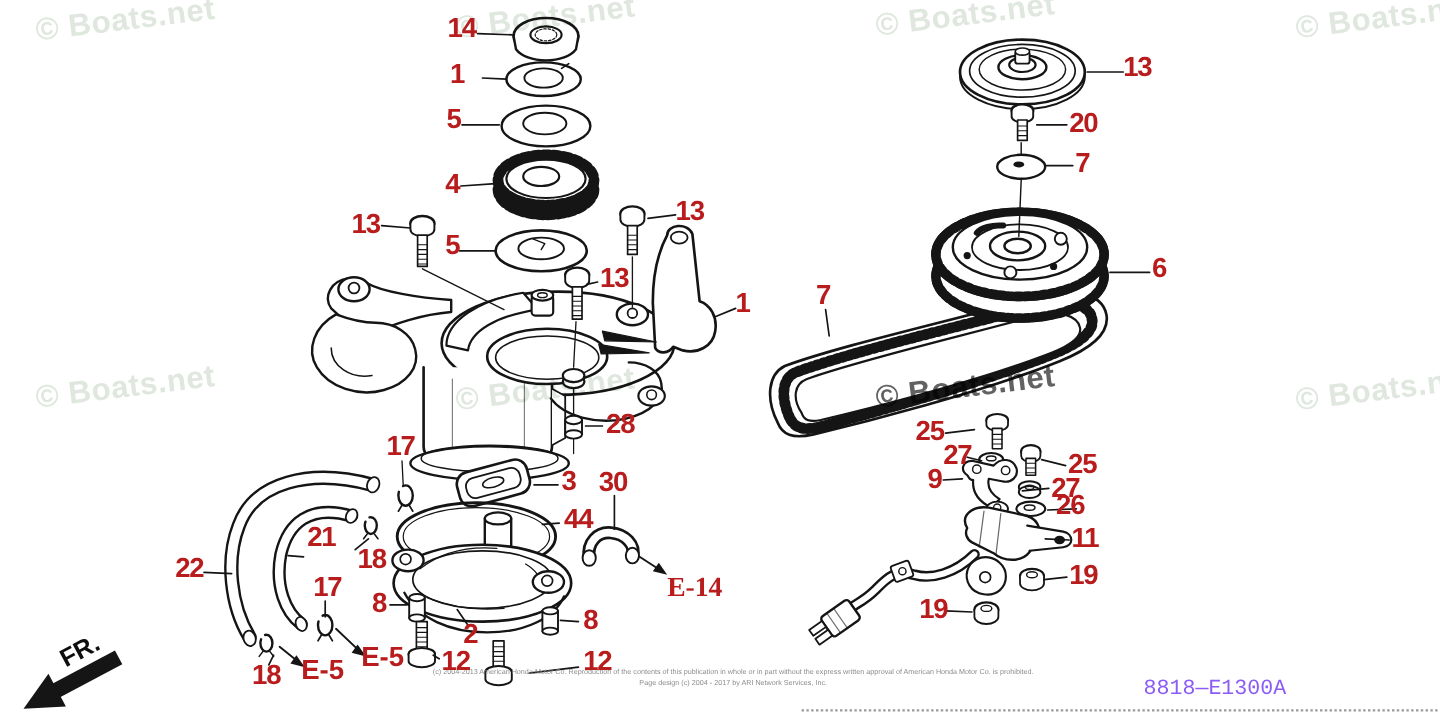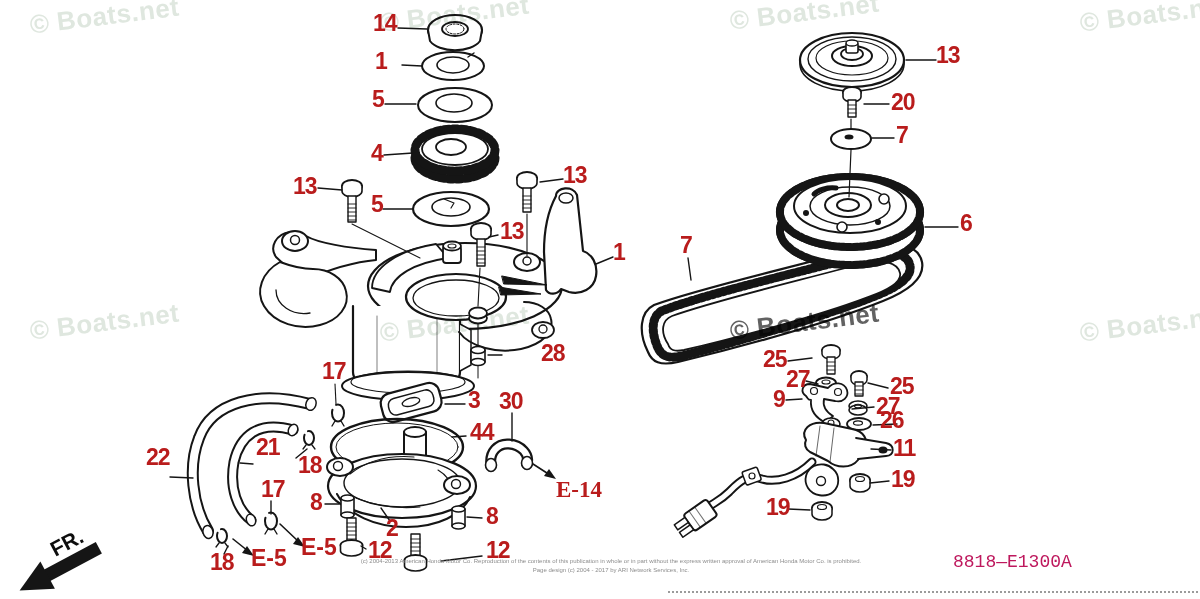--- a/index.html
+++ b/index.html
@@ -10,22 +10,22 @@
       letter-spacing:.5px;transform:rotate(-7deg);transform-origin:left top;
       white-space:nowrap;mix-blend-mode:multiply;pointer-events:none;}
   .wm.dark{opacity:.82;}
   .plabel{position:absolute;z-index:3;font:bold 23px "Liberation Sans",sans-serif;
       color:#b91c1c;line-height:1;letter-spacing:-1px;white-space:nowrap;}
   .plabel.ref{letter-spacing:0;}
   .fr{position:absolute;left:50px;top:531px;z-index:3;font:bold 21px "Liberation Sans",sans-serif;
       color:#0d0d0d;transform:rotate(-28deg);transform-origin:center;}
   .cr{position:absolute;left:330px;top:557px;width:562px;z-index:3;text-align:center;
       font-size:6px;line-height:1.45;color:#8d8d8d;font-family:"Liberation Sans",sans-serif;}
-  .code{position:absolute;left:953px;top:552px;z-index:3;font:18px "Liberation Mono",monospace;
-      color:#be185d;letter-spacing:0px;white-space:nowrap;}
+  .code{position:absolute;left:953px;top:564px;z-index:3;font:18px "Liberation Mono",monospace;
+      color:#8b5cf6;letter-spacing:0px;white-space:nowrap;}
   .dots{position:absolute;left:668px;top:591px;width:530px;height:0;z-index:3;
       border-top:2px dotted #9b9b9b;}
 </style>
 </head>
 <body>
 
 <div id="stage">
 
   <svg id="art" width="1200" height="599" viewBox="0 0 1200 599" stroke="#151515" fill="none" stroke-linecap="round" stroke-linejoin="round">
 
@@ -365,28 +365,28 @@
     <div class="plabel" style="left: 293px; top: 175px;">13</div>
     <div class="plabel" style="left: 563px; top: 164px;">13</div>
     <div class="plabel" style="left: 371px; top: 193px;">5</div>
     <div class="plabel" style="left: 500px; top: 220px;">13</div>
     <div class="plabel" style="left: 613px; top: 241px;">1</div>
     <div class="plabel" style="left: 936px; top: 44px;">13</div>
     <div class="plabel" style="left: 891px; top: 91px;">20</div>
     <div class="plabel" style="left: 896px; top: 124px;">7</div>
     <div class="plabel" style="left: 960px; top: 212px;">6</div>
     <div class="plabel" style="left: 680px; top: 234px;">7</div>
-    <div class="plabel" style="left: 505px; top: 342px; margin-left: 36px;">28</div>
+    <div class="plabel" style="left: 505px; top: 342px;">28</div>
     <div class="plabel" style="left: 322px; top: 360px;">17</div>
     <div class="plabel" style="left: 468px; top: 389px;">3</div>
     <div class="plabel" style="left: 499px; top: 390px;">30</div>
     <div class="plabel" style="left: 470px; top: 421px;">44</div>
     <div class="plabel" style="left: 298px; top: 454px;">18</div>
     <div class="plabel" style="left: 256px; top: 436px;">21</div>
-    <div class="plabel" style="left: 146px; top: 446px;">22</div>
+    <div class="plabel" style="left: 146px; top: 462px;">22</div>
     <div class="plabel" style="left: 261px; top: 478px;">17</div>
     <div class="plabel" style="left: 310px; top: 491px;">8</div>
     <div class="plabel" style="left: 386px; top: 517px;">2</div>
     <div class="plabel" style="left: 486px; top: 505px;">8</div>
     <div class="plabel" style="left: 368px; top: 539px;">12</div>
     <div class="plabel" style="left: 486px; top: 539px;">12</div>
     <div class="plabel" style="left: 210px; top: 551px;">18</div>
     <div class="plabel" style="left: 763px; top: 348px;">25</div>
     <div class="plabel" style="left: 786px; top: 368px;">27</div>
     <div class="plabel" style="left: 773px; top: 388px;">9</div>

